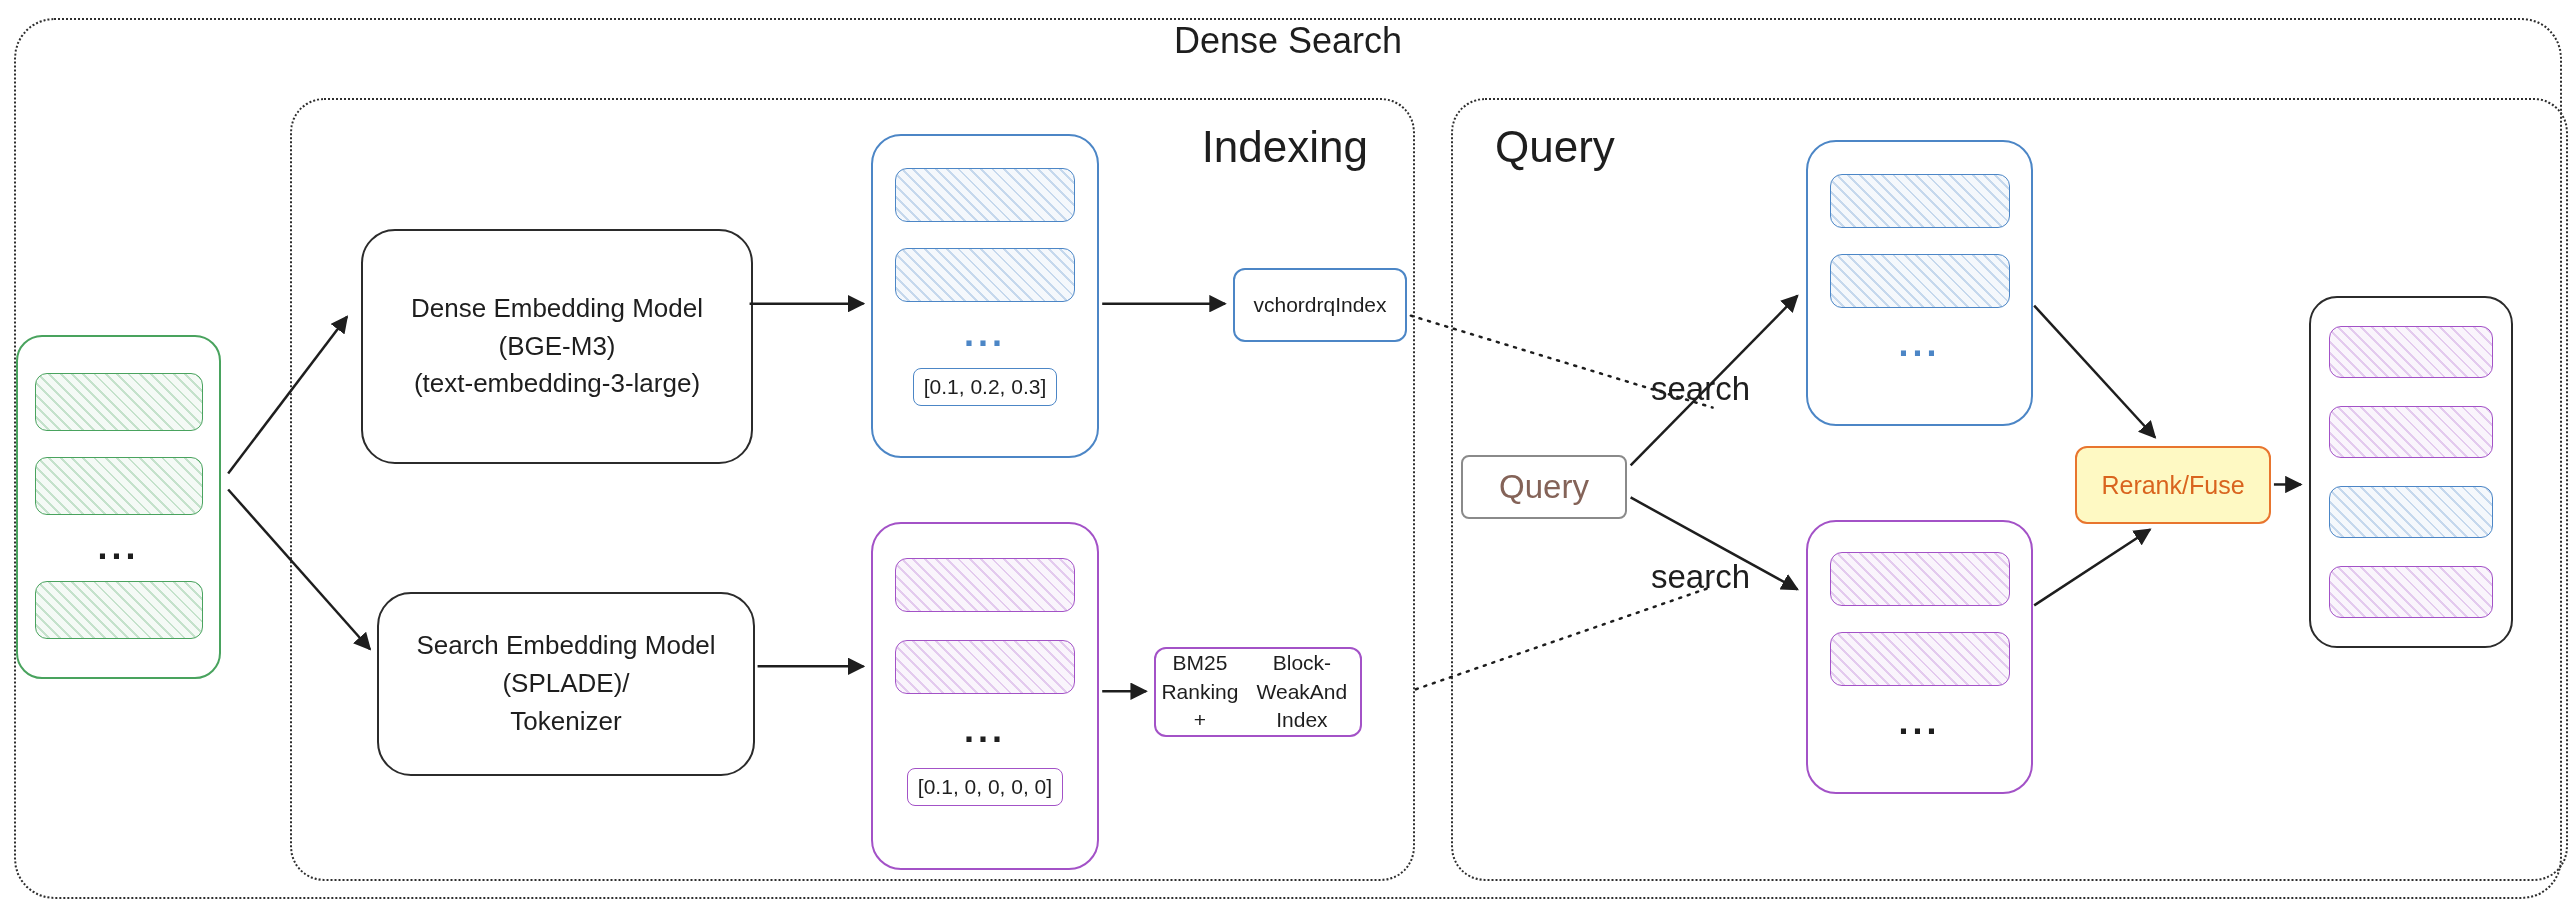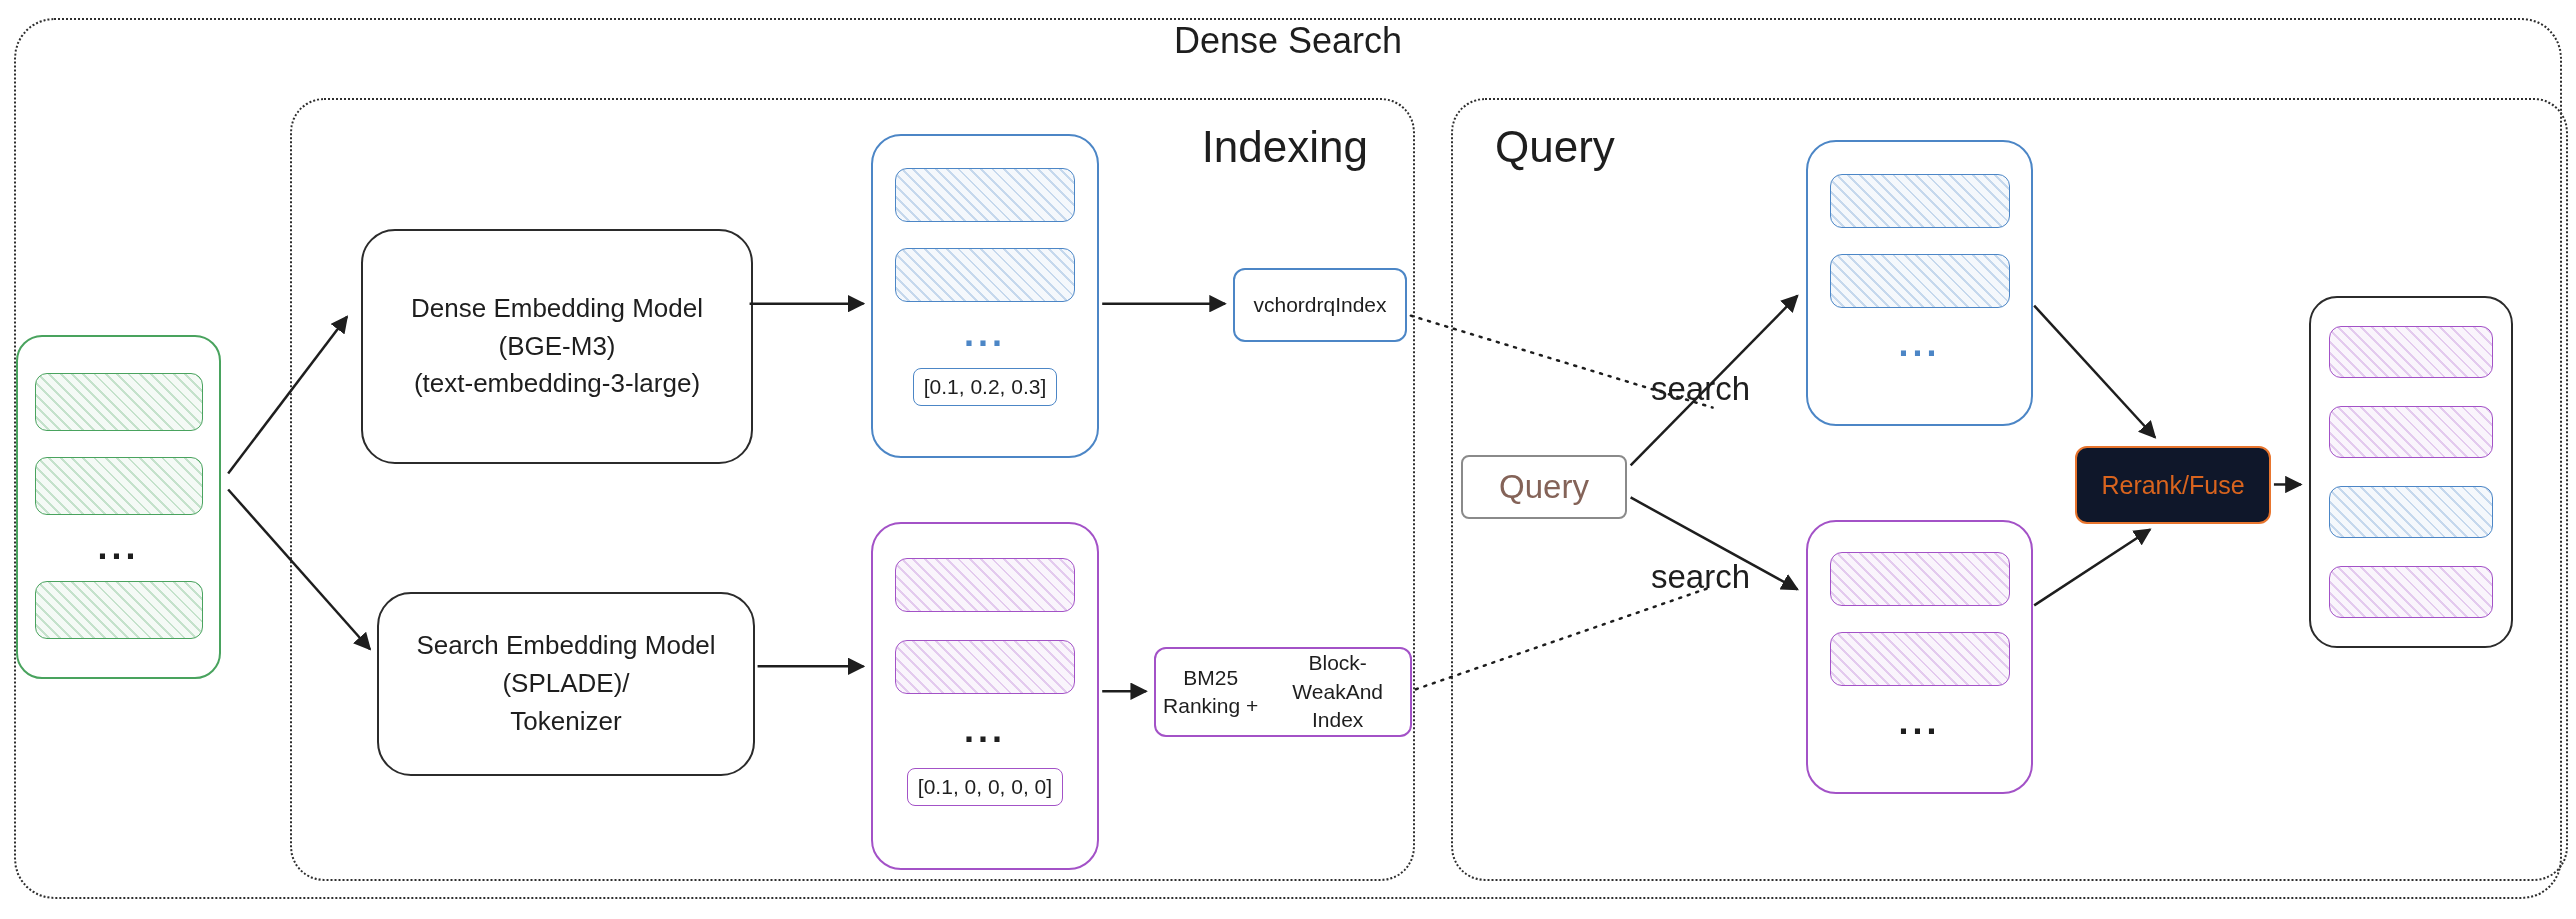--- a/index.html
+++ b/index.html
@@ -52,31 +52,31 @@
   .ellipsis.ink  { color:#1e1e1e; }
   .ellipsis.blue { color:#4c86c6; }
 
   .vector-chip { border:1.5px solid; border-radius:8px; font-size:21px; padding:6px 10px; background:#fff; color:#1e1e1e; }
   .vector-chip.blue   { border-color:#4c86c6; }
   .vector-chip.purple { border-color:#a352c7; }
 
   .index-node { border:2.5px solid; border-radius:12px; display:flex; flex-direction:row;
                 align-items:center; justify-content:center; font-size:21px; line-height:1.35; text-align:center; background:#fff; }
   .vchordrq { left:1233px; top:268px; width:174px; height:74px; border-color:#4c86c6; }
-  .bm25     { left:1154px; top:647px; width:258px; height:90px; border-color:#a352c7; }
+  .bm25     { left:1154px; top:647px; width:208px; height:90px; border-color:#a352c7; }
 
   .query-node { left:1461px; top:455px; width:166px; height:64px; border:2px solid #8a8a8a; border-radius:8px;
                 display:flex; align-items:center; justify-content:center; font-size:33px; color:#846358; background:#fff; }
 
   .search { position:absolute; font-size:33px; z-index:2; }
   .search-top    { left:1651px; top:370px; }
   .search-bottom { left:1651px; top:558px; }
 
   .rerank { left:2075px; top:446px; width:196px; height:78px; border:2.5px solid #e8752e; border-radius:12px;
-            color:#d9641e; font-size:25px; display:flex; align-items:center; justify-content:center; background:#0f172a; }
+            color:#d9641e; font-size:25px; display:flex; align-items:center; justify-content:center; background:#fef9c3; }
 
   .arrows { position:absolute; left:0; top:0; z-index:3; pointer-events:none; }
 </style>
 </head>
 <body>
 
 <div class="canvas">
 
   <div class="dottedbox outer"></div>
   <div class="dottedbox indexing">

